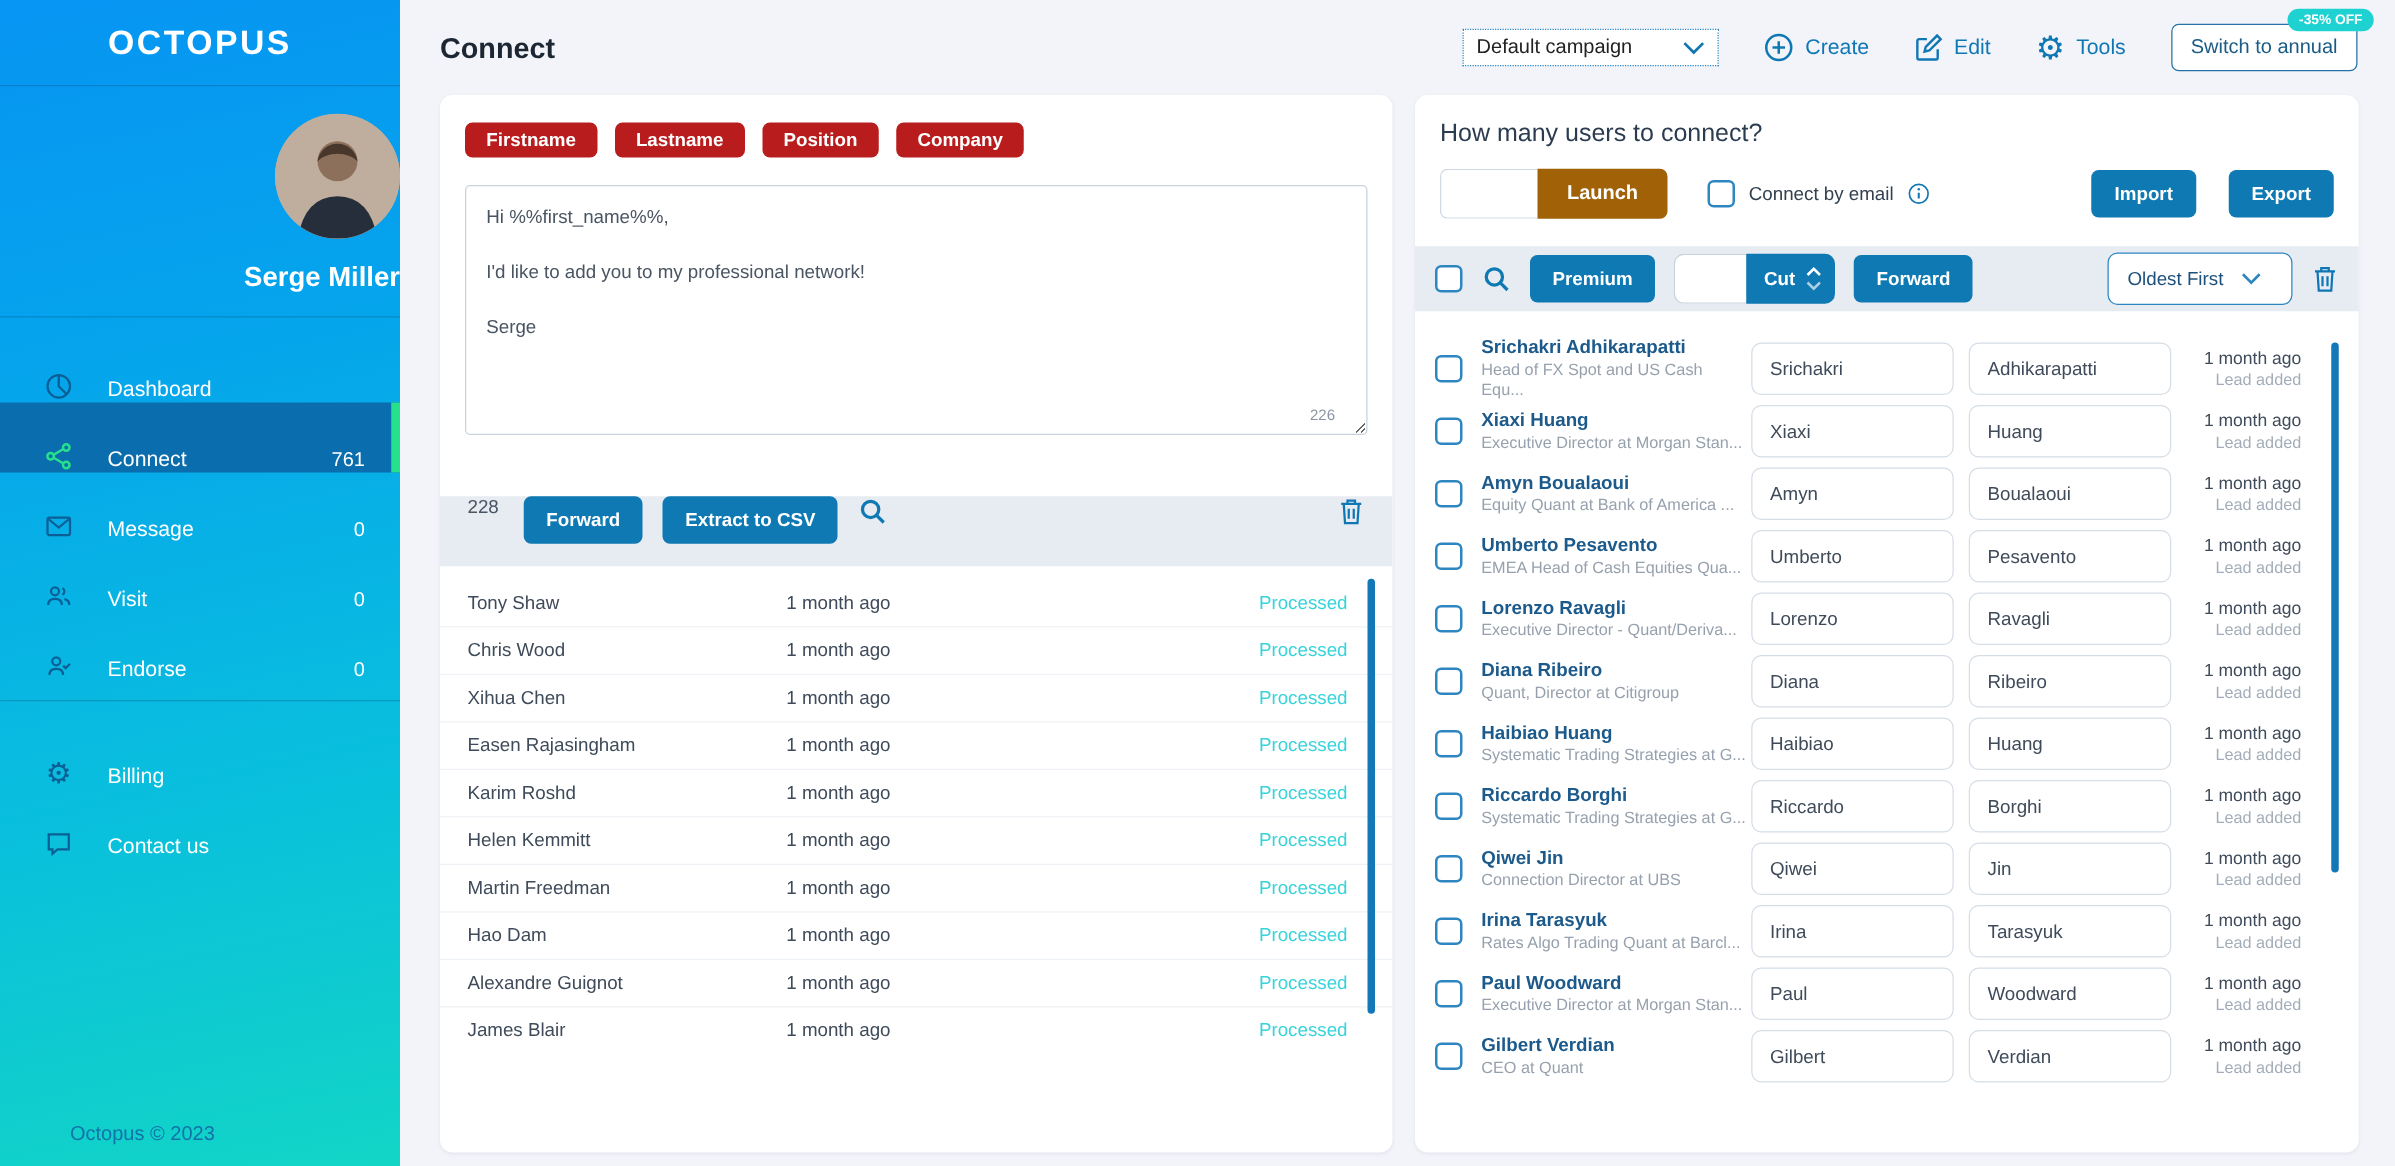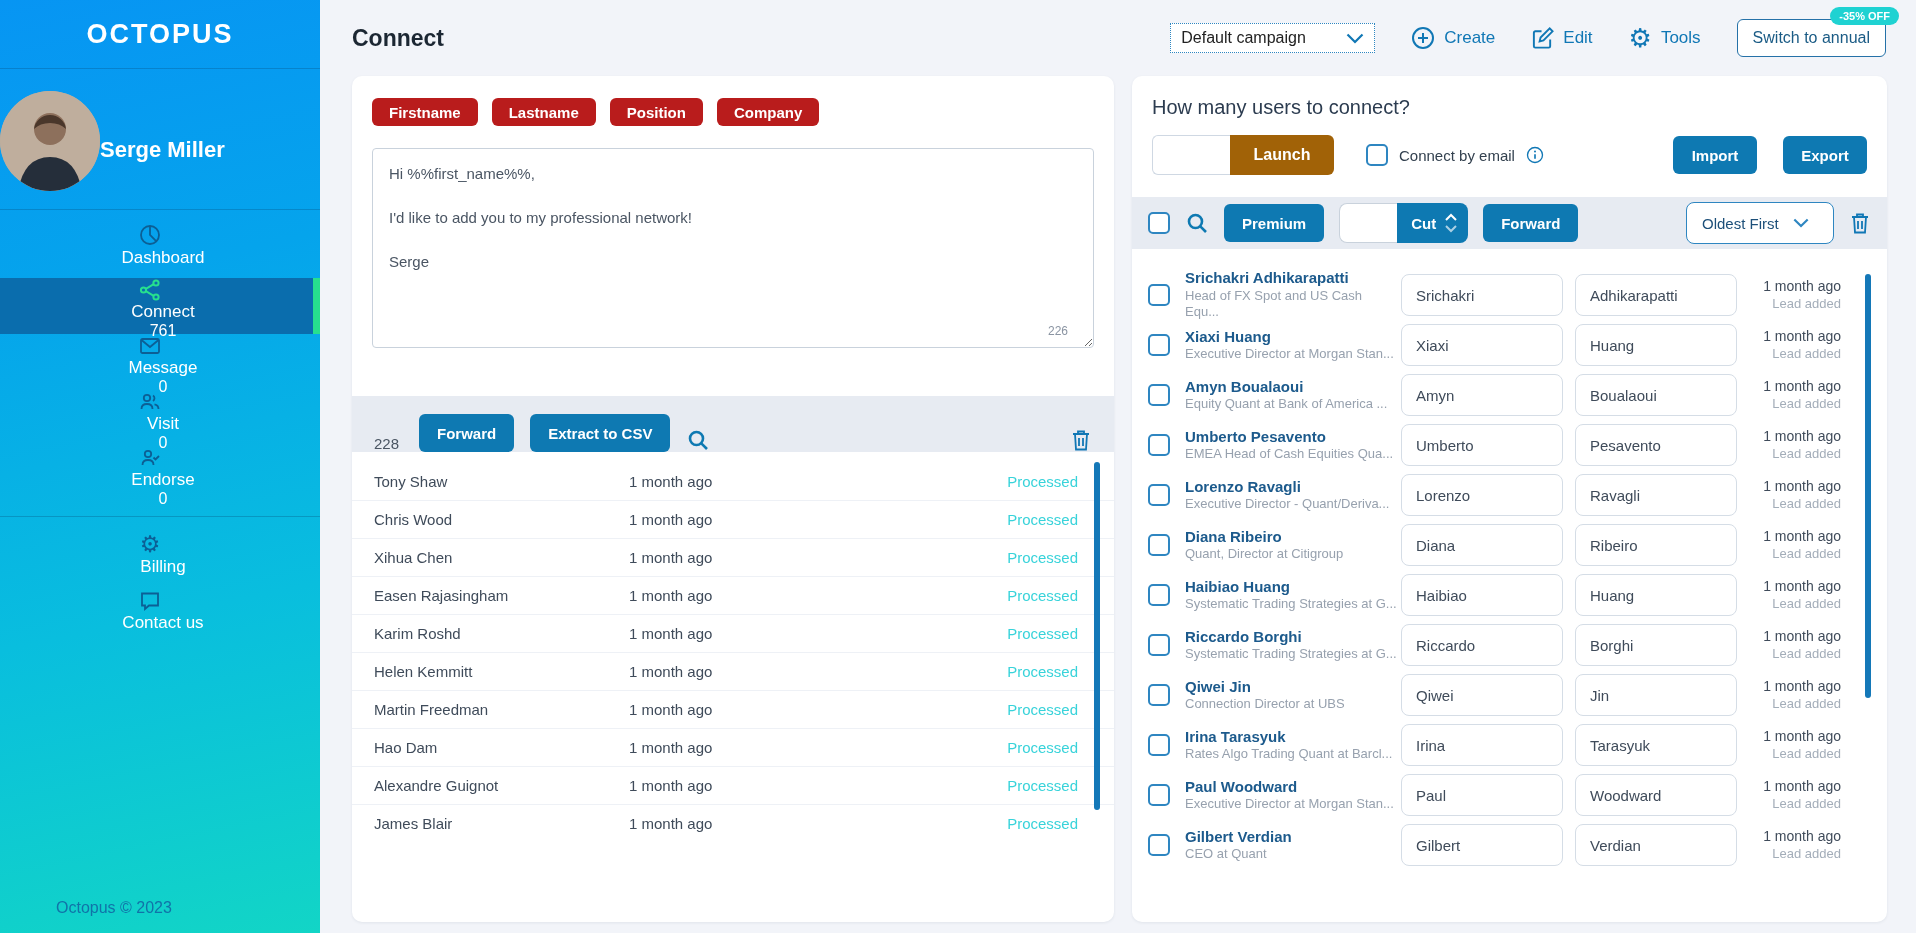--- a/index.html
+++ b/index.html
@@ -4,25 +4,25 @@
 <style>
   * { margin:0; padding:0; box-sizing:border-box; }
   html,body { width:1916px; height:933px; overflow:hidden; font-family:"Liberation Sans",sans-serif; background:#f2f4f9; }
   body { display:flex; }
 
   
   .sidebar { width:320px; height:933px; flex:0 0 320px; display:flex; flex-direction:column;
     background:linear-gradient(168deg,#0795f3 0%,#05a4ec 30%,#09bede 65%,#12d5c6 100%); color:#fff; position:relative; }
   .logo-box { height:69px; display:flex; align-items:center; justify-content:center; border-bottom:1px solid rgba(8,70,110,0.28); }
   .logo { font-size:27px; font-weight:bold; letter-spacing:2px; color:#fff; }
-  .profile { display:flex; align-items:center; padding:22px 0 18px; border-bottom:1px solid rgba(8,70,110,0.28); }
+  .profile { display:flex; flex-direction:column; align-items:flex-end; padding:22px 0 18px; border-bottom:1px solid rgba(8,70,110,0.28); }
   .avatar { width:100px; height:100px; border-radius:50%; background:#bfae9d; overflow:hidden; }
   .user-name { margin-top:18px; font-size:22px; font-weight:bold; color:#fff; }
   .nav { margin-top:12px; }
-  .nav-item { height:56px; display:flex; align-items:center; padding:0 28px 0 34px; position:relative; cursor:pointer;flex-direction:column; }
+  .nav-item { height:56px; display:flex; align-items:flex-end; padding:0 28px 0 34px; position:relative; cursor:pointer; }
   .nav-item .ic { width:26px; height:26px; display:flex; align-items:center; justify-content:center; margin-right:26px; color:#0c5f95; }
   .nav-item .lbl { font-size:17px; color:#fff; flex:1; }
   .nav-item .cnt { font-size:16px; color:#fff; }
   .nav-item.active { background:#0a6dad; }
   .nav-item.active::after { content:""; position:absolute; right:0; top:0; width:7px; height:100%; background:#27e08e; }
   .nav-item.active .ic { color:#27e08e; }
   .side-divider { height:1px; background:rgba(8,70,110,0.28); margin:14px 0; }
   .side-footer { margin-top:auto; padding:0 0 16px 56px; font-size:16px; color:#1173a8; }
   .gear-glyph { font-size:23px; line-height:1; }
 
@@ -50,21 +50,21 @@
   .note-title-row { display:flex; align-items:center; gap:10px; margin-bottom:14px; }
   .note-title { font-size:20px; color:#2c3a4a; }
   .tags-row { display:flex; gap:14px; margin-bottom:22px; }
   .tag-btn { height:28px; padding:0 17px; background:#b91c1c; color:#fff; font-size:15px; font-weight:bold;
     border:none; border-radius:6px; cursor:pointer; font-family:inherit; }
   .textarea-wrap { position:relative; margin-bottom:44px; }
   .note-textarea { width:100%; height:200px; border:1px solid #c9d2dc; border-radius:4px; padding:14px 16px;
     font-size:15px; line-height:22px; color:#4a5563; font-family:inherit; resize:both; background:#fff; }
   .char-count { position:absolute; right:26px; bottom:14px; font-size:12px; color:#8a94a2; }
 
-  .list-toolbar { height:56px; background:#e7ebf2; display:flex; align-items:flex-end; padding:0 22px 0 22px; gap:16px; }
+  .list-toolbar { height:56px; background:#e7ebf2; display:flex; align-items:flex-start; padding:0 22px 0 22px; gap:16px; }
   .count-label { font-size:15px; color:#4a5563; margin-right:4px; }
   .action-btn { height:38px; padding:0 18px; background:#0e79b2; color:#fff; font-size:15px; font-weight:bold;
     border:none; border-radius:6px; cursor:pointer; font-family:inherit; }
   .icon-btn { background:none; border:none; cursor:pointer; display:flex; align-items:center; padding:0; }
   .spacer { flex:1; }
 
   .processed-list { position:relative; margin-top:10px; }
   .prow { height:38px; display:flex; align-items:center; padding:0 36px 0 22px; }
   .prow + .prow { border-top:1px solid #eef1f6; }
   .prow-name { flex:0 0 255px; font-size:15px; color:#3f4b5a; }

